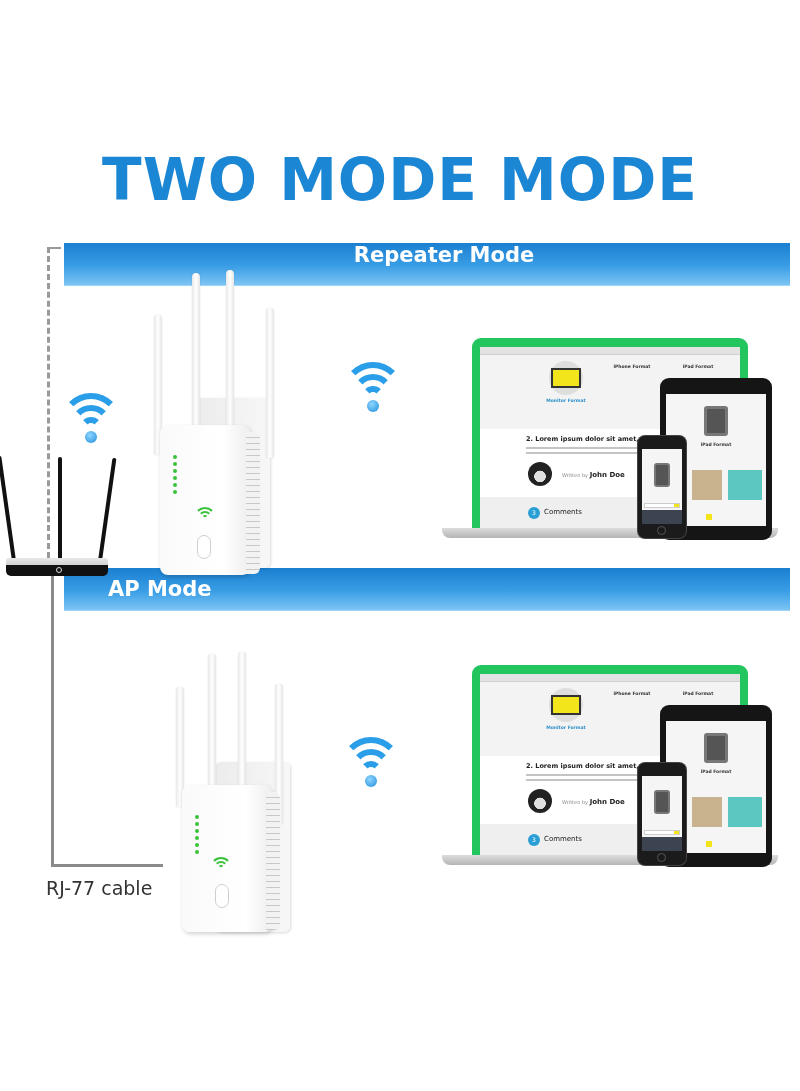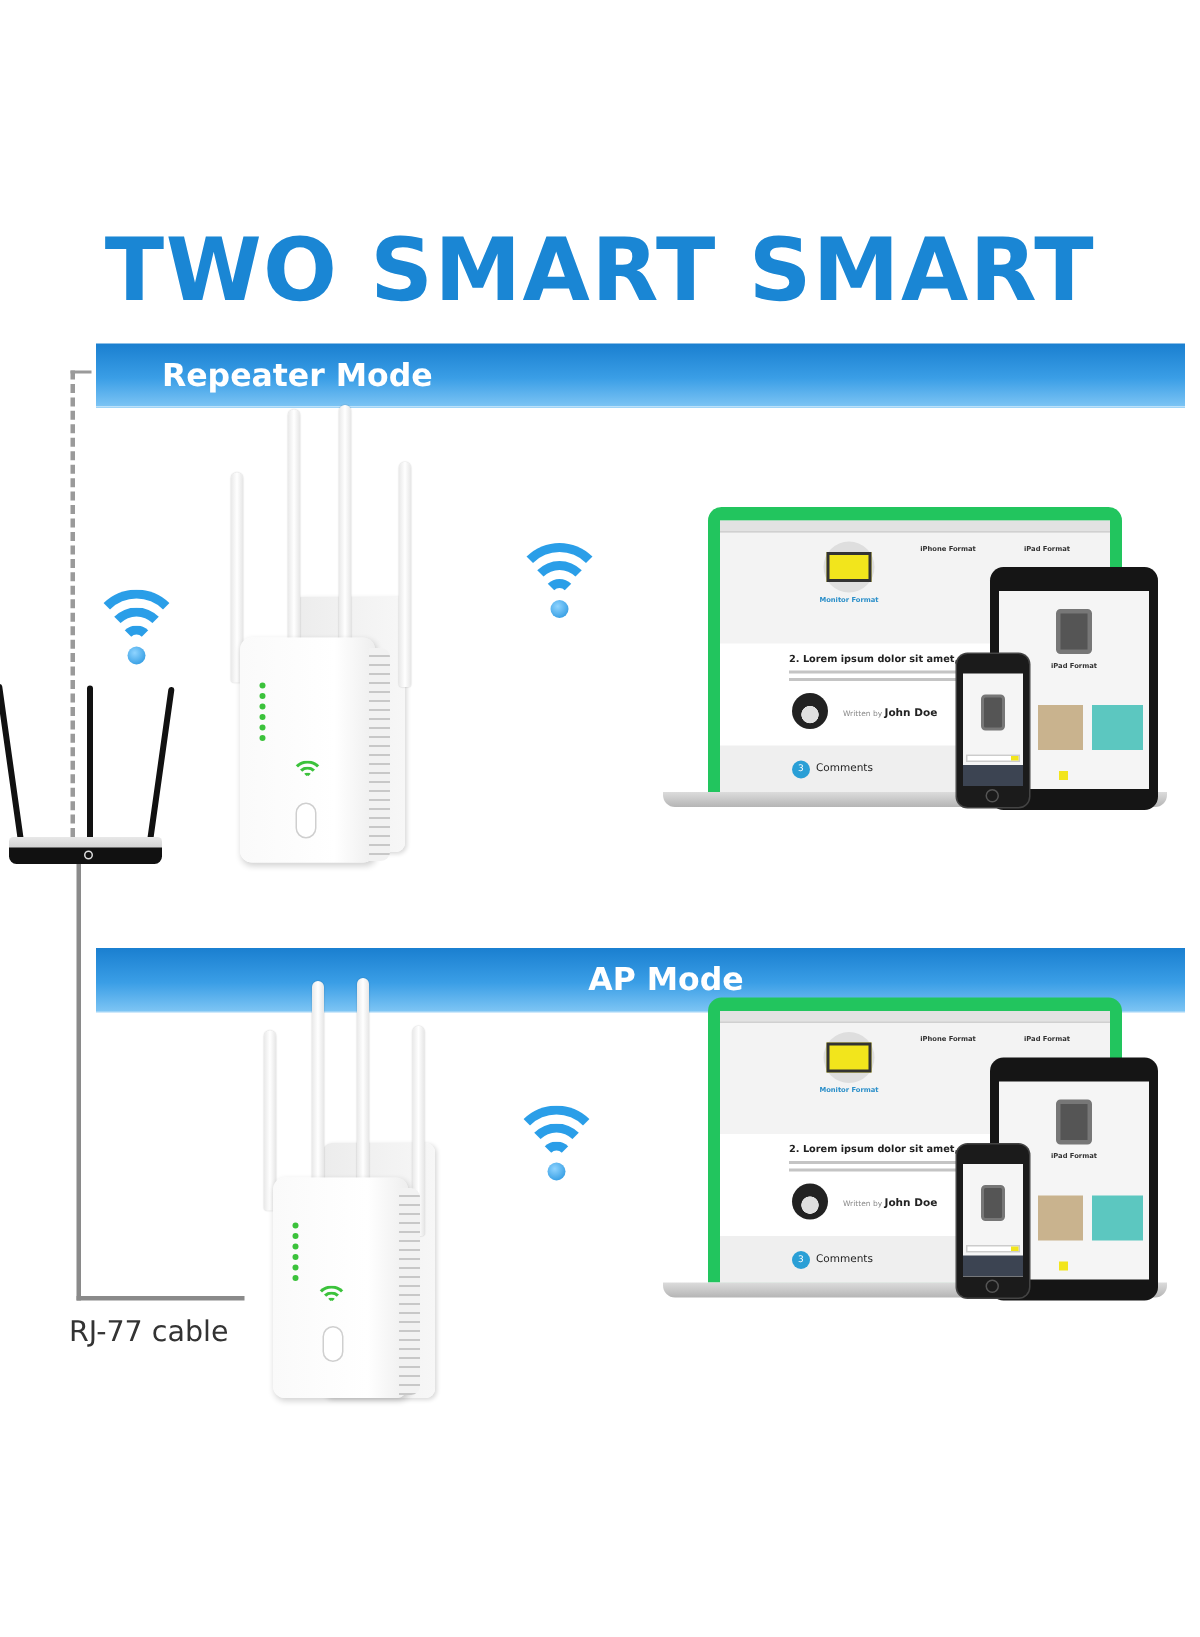--- a/index.html
+++ b/index.html
@@ -11,22 +11,22 @@
     font-family: "DejaVu Sans", sans-serif; font-weight: bold; font-size: 58px;
     letter-spacing: 1px; color: #1a86d4; line-height: 80px;
   }
 
   .mode-bar {
     position: absolute; left: 64px; width: 726px; height: 42px;
     background: linear-gradient(to bottom, #1a7fd0 0%, #3a9ee6 55%, #7cc4f4 100%);
     display: flex; align-items: center; padding-left: 44px;
     box-shadow: 0 1px 0 #9fd4f7;
   }
-  .mode-bar.repeater { top: 229px; }
-  .mode-bar.ap { top: 632px; justify-content: center; }
+  .mode-bar.repeater { top: 243px; flex-direction: column; }
+  .mode-bar.ap { top: 568px; }
   .mode-name {
     color: #fff; font-weight: bold; font-size: 21px; font-family: "DejaVu Sans", sans-serif;
     margin-right: 10px; white-space: nowrap;
   }
   .mode-desc {
     color: #fff; font-size: 15.5px; font-family: "DejaVu Sans", sans-serif;
     white-space: nowrap; font-weight: normal; letter-spacing: -0.2px;
   }
 
   
@@ -182,21 +182,21 @@
     border: 2px solid #777;
   }
   .phone-inner .search { position: absolute; left: 2px; top: 54px; width: 36px; height: 5px; background: #fff; border: 1px solid #ccc; }
   .phone-inner .search::after { content: ""; position: absolute; right: 0; top: 0; width: 5px; height: 3px; background: #f2e51c; }
   .phone-inner .nav { position: absolute; left: 0; bottom: 0; width: 100%; height: 14px; background: #3c4452; }
   .phone .home { position: absolute; left: 19px; bottom: 3px; width: 9px; height: 9px; border-radius: 50%; border: 1px solid #555; }
 </style>
 </head>
 <body>
 
-<div class="title">TWO SMART SMART</div>
+<div class="title">TWO MODE MODE</div>
 
 <div class="mode-bar repeater">
   <span class="mode-name">Repeater Mode</span>
 </div>
 
 <div class="mode-bar ap">
   <span class="mode-name">AP Mode</span>
 </div>
 
 <div class="dashed-stub"></div>

